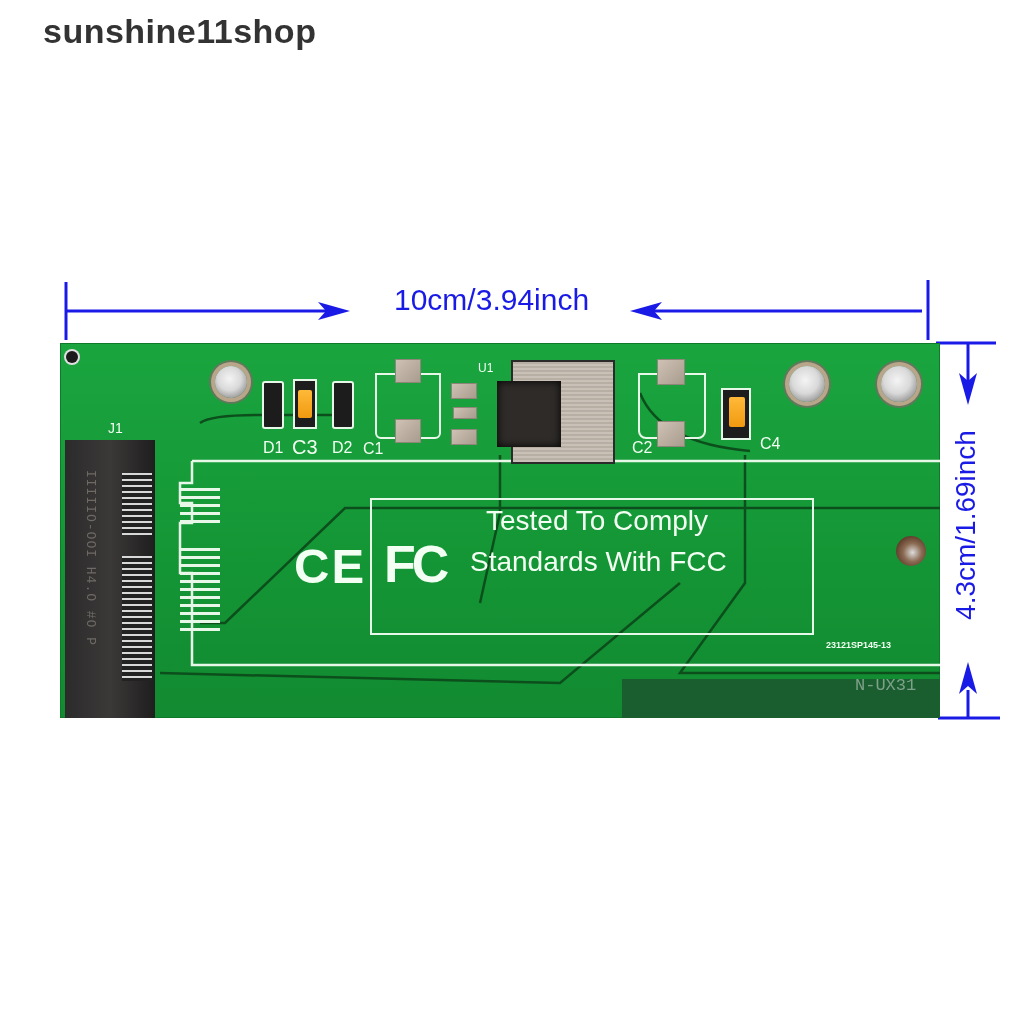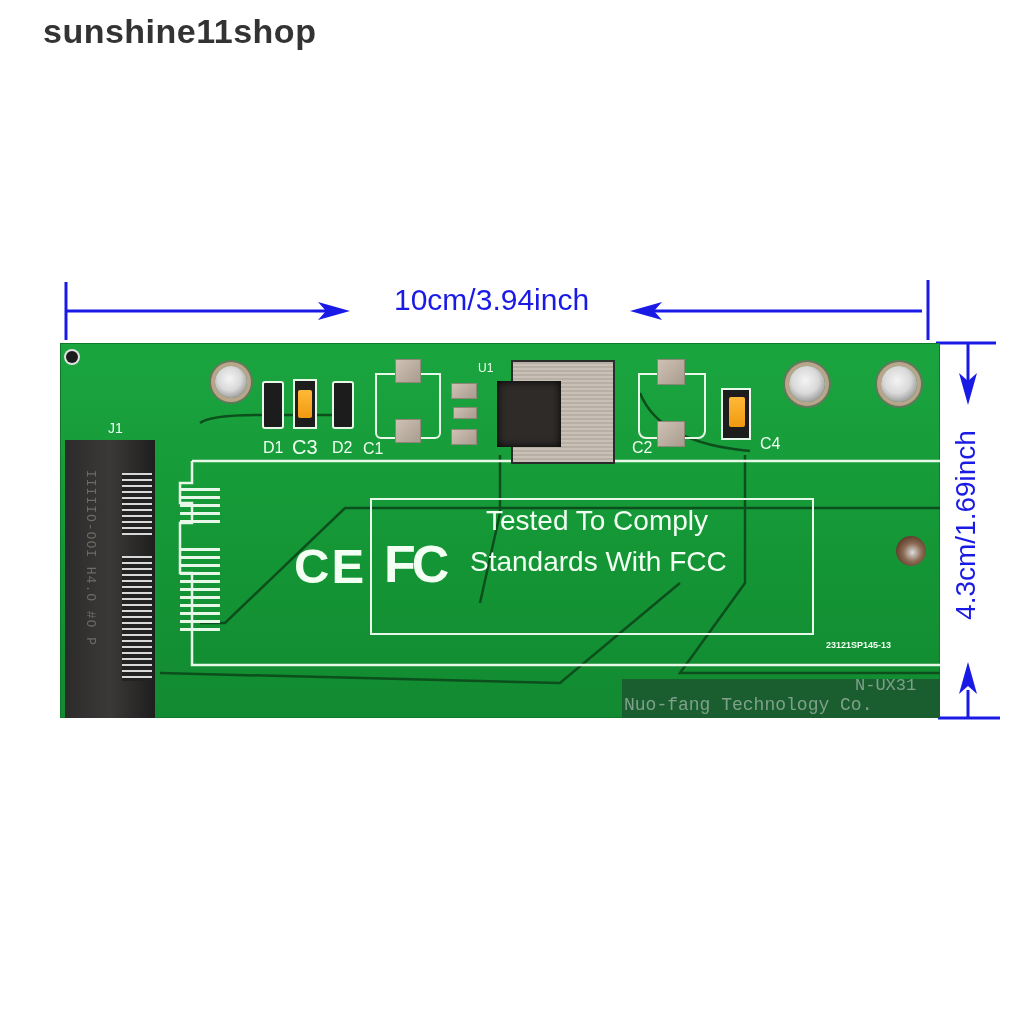--- a/index.html
+++ b/index.html
@@ -201,14 +201,13 @@
   <div class="silk" style="left:324px; top:167px; font-size:52px; font-weight:bold; letter-spacing:-4px;margin-top:24px;">FC</div>
   <div class="silk" style="left:426px; top:162px; font-size:28px;">Tested To Comply</div>
   <div class="silk" style="left:410px; top:203px; font-size:28px;">Standards With FCC</div>
 
   <div class="silk" style="left:766px; top:297px; font-size:9px; font-weight:bold;">23121SP145-13</div>
 
   <div class="screw" style="left:836px; top:193px;"></div>
 
   <div class="dark-band" style="left:562px; top:336px; width:318px; height:39px; background:#1a5e30;"></div>
   <div class="silk" style="left:795px; top:333px; font-size:17px; color:#7fa08a; font-family:'Liberation Mono', monospace;">N-UX31</div>
-  <div class="silk" style="left:564px; top:352px; font-size:18px; color:#7fa08a; font-family:'Liberation Mono', monospace;">Nuo-fang Technology Co.</div>
 </div>
 
 </body></html>

